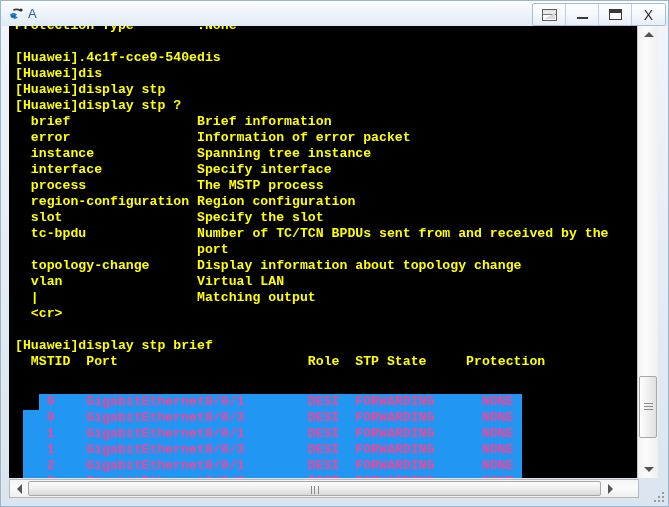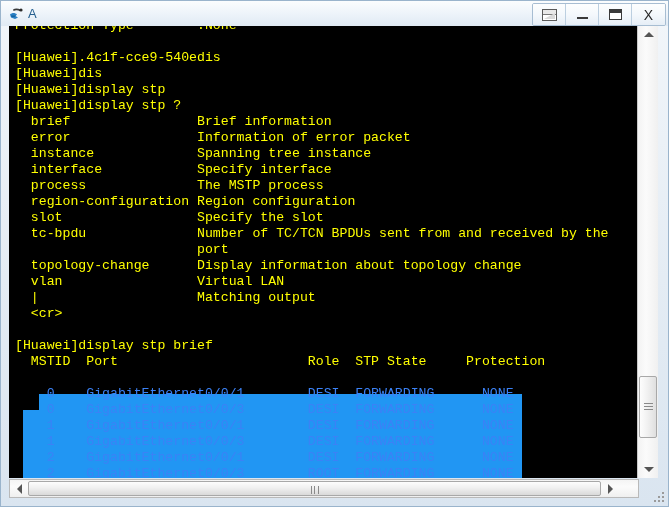--- a/index.html
+++ b/index.html
@@ -136,20 +136,21 @@
     top: 25px;
     width: 630px;
     height: 452px;
     background: #000000;
     overflow: hidden;
   }
   .term-inner {
     position: relative;
     width: 100%;
     height: 100%;
+    font-weight: bold;
   }
   .term-text {
     position: absolute;
     left: 6px;
     top: -8px;
     white-space: pre;
     font-family: "Liberation Mono", "DejaVu Sans Mono", monospace;
     font-size: 13.2px;
     line-height: 16px;
     color: #ffff00;
@@ -160,26 +161,26 @@
 
   
   .selection-block {
     position: absolute;
     background: #2196f3;
     color: #ffffff;
   }
   .sel-rows {
     position: absolute;
     left: 6px;
-    top: 360px;
+    top: 368px;
     white-space: pre;
     font-family: "Liberation Mono", "DejaVu Sans Mono", monospace;
     font-size: 13.2px;
     line-height: 16px;
-    color: #3b82f6;
+    color: #ec4899;
     z-index: 3;
   }
   .sel-bg-main {
     left: 14px;
     top: 368px;
     width: 499px;
     height: 96px;
     z-index: 1;
   }
   .sel-bg-first {

